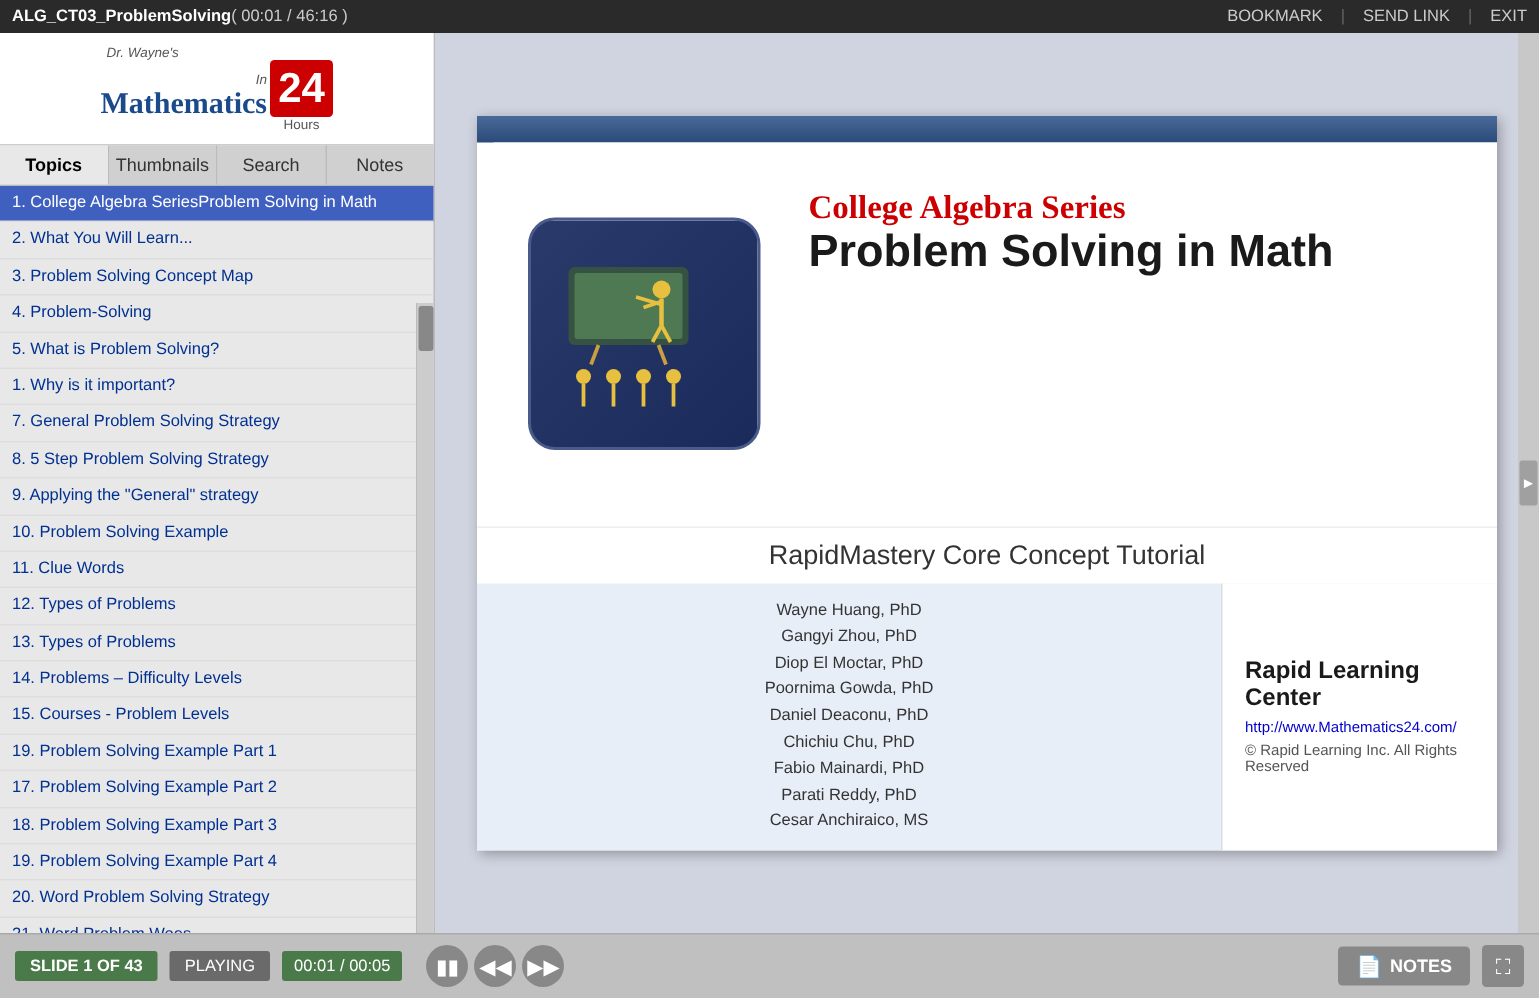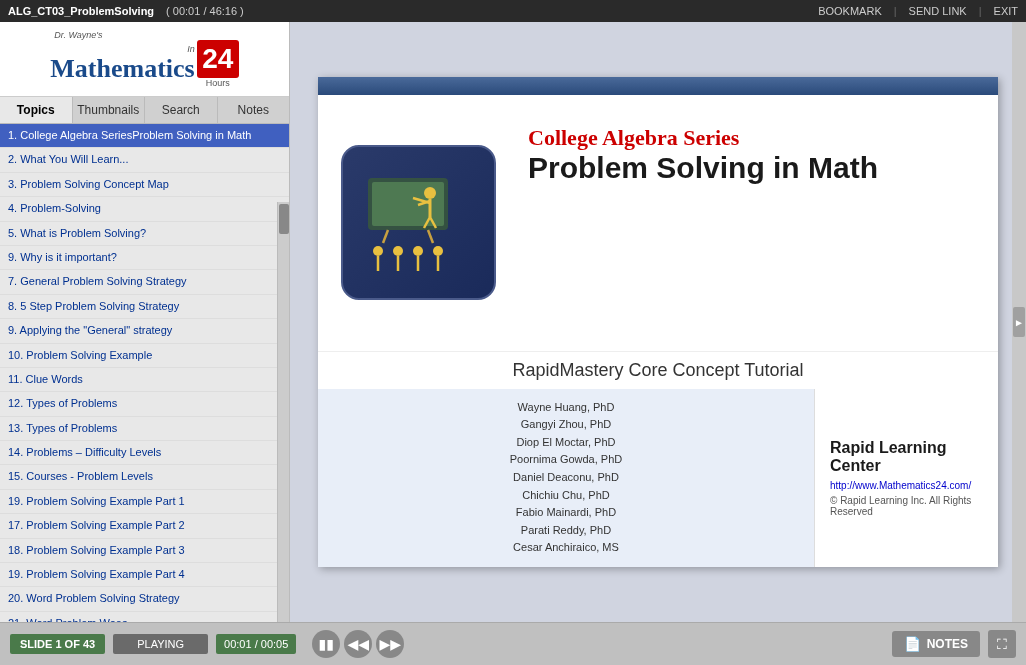--- a/index.html
+++ b/index.html
@@ -3,41 +3,41 @@
   <meta charset="utf-8">
   <style>
     * { margin: 0; padding: 0; box-sizing: border-box; }
     body { width: 1026px; height: 665px; font-family: Arial, sans-serif; font-size: 12px; background: #c0c0c0; overflow: hidden; }
 
     
     #top-bar {
       display: flex; align-items: center; justify-content: space-between;
       background: #2a2a2a; color: #ccc; height: 22px; padding: 0 8px; font-size: 11px;
     }
-    #top-bar-left { display: flex; align-items: center; gap: 12px; }
+    #top-bar-left { display: flex; align-items: center; gap: 0; }
     #top-bar-title { color: #fff; font-weight: bold; }
     #top-bar-time { color: #ccc; }
     #top-bar-right { display: flex; gap: 12px; }
     #top-bar-right span { color: #ccc; cursor: pointer; font-size: 11px; }
 
     
     #main-layout { display: flex; height: 600px; }
 
     
     #sidebar { width: 290px; background: #e8e8e8; display: flex; flex-direction: column; border-right: 1px solid #bbb; flex-shrink: 0; }
 
     
     #logo-area {
       background: white; padding: 8px; display: flex; align-items: center; justify-content: center;
       border-bottom: 1px solid #ccc; height: 75px;
     }
     #logo-inner { text-align: center; }
     #logo-small-text { font-size: 9px; color: #555; font-style: italic; }
     #logo-main { display: flex; align-items: center; gap: 4px; }
-    #logo-mathematics { font-size: 26px; font-weight: bold; color: #1a4a8a; font-family: 'Times New Roman', serif; text-align: right; }
+    #logo-mathematics { font-size: 20px; font-weight: bold; color: #1a4a8a; font-family: 'Times New Roman', serif; text-align: right; }
     #logo-24-box {
       background: #c00; color: white; font-size: 28px; font-weight: bold;
       width: 42px; height: 38px; display: flex; align-items: center; justify-content: center;
       border-radius: 3px;
     }
 
     
     #nav-tabs { display: flex; border-bottom: 1px solid #bbb; background: #d8d8d8; }
     .nav-tab {
       flex: 1; padding: 6px 4px; text-align: center; font-size: 12px; cursor: pointer;
@@ -65,21 +65,21 @@
     #slide-frame {
       background: white; width: 680px; height: 490px; box-shadow: 2px 2px 8px rgba(0,0,0,0.3);
       display: flex; flex-direction: column; overflow: hidden;
     }
 
     #slide-top-bar {
       background: linear-gradient(to bottom, #4a6a9a, #2a4a7a); height: 18px;
     }
 
     #slide-content {
-      flex: 1; display: flex; gap: 0;
+      flex: 1; display: flex; gap: 0; padding-left: 11px;
     }
 
     #slide-left {
       width: 200px; display: flex; align-items: center; justify-content: center;
       padding: 15px; background: white;
     }
 
     #slide-icon-box {
       width: 155px; height: 155px; background: linear-gradient(135deg, #2a3a6a, #1a2a5a);
       border-radius: 18px; display: flex; align-items: center; justify-content: center;
@@ -116,21 +116,21 @@
     
     #bottom-bar {
       height: 43px; background: #c0c0c0; display: flex; align-items: center; gap: 8px; padding: 0 10px;
       border-top: 1px solid #aaa;
     }
 
     #slide-indicator {
       background: #4a7a4a; color: white; padding: 4px 10px; font-size: 11px; font-weight: bold; border-radius: 2px;
     }
     #playing-label {
-      background: #6a6a6a; color: white; padding: 4px 24px; font-size: 11px; border-radius: 2px;
+      background: #6a6a6a; color: white; padding: 4px 10px; font-size: 11px; border-radius: 2px;
     }
     #time-display {
       background: #4a7a4a; color: white; padding: 4px 8px; font-size: 11px; border-radius: 2px;
     }
 
     #playback-controls { display: flex; align-items: center; gap: 4px; margin-left: 8px; }
     .ctrl-btn {
       width: 28px; height: 28px; border: none; cursor: pointer; border-radius: 50%;
       display: flex; align-items: center; justify-content: center; font-size: 14px; color: white;
     }
@@ -194,21 +194,21 @@
       <div class="nav-tab">Search</div>
       <div class="nav-tab">Notes</div>
     </div>
 
     <div id="topics-list">
     <div class="topic-item active">1. College Algebra SeriesProblem Solving in Math</div>
         <div class="topic-item">2. What You Will Learn...</div>
         <div class="topic-item">3. Problem Solving Concept Map</div>
         <div class="topic-item">4. Problem-Solving</div>
         <div class="topic-item">5. What is Problem Solving?</div>
-        <div class="topic-item">9. Why is it important?</div>
+        <div class="topic-item">1. Why is it important?</div>
         <div class="topic-item">7. General Problem Solving Strategy</div>
         <div class="topic-item">8. 5 Step Problem Solving Strategy</div>
         <div class="topic-item">9. Applying the "General" strategy</div>
         <div class="topic-item">10. Problem Solving Example</div>
         <div class="topic-item">11. Clue Words</div>
         <div class="topic-item">12. Types of Problems</div>
         <div class="topic-item">13. Types of Problems</div>
         <div class="topic-item">14. Problems – Difficulty Levels</div>
         <div class="topic-item">15. Courses - Problem Levels</div>
         <div class="topic-item">19. Problem Solving Example Part 1</div>

